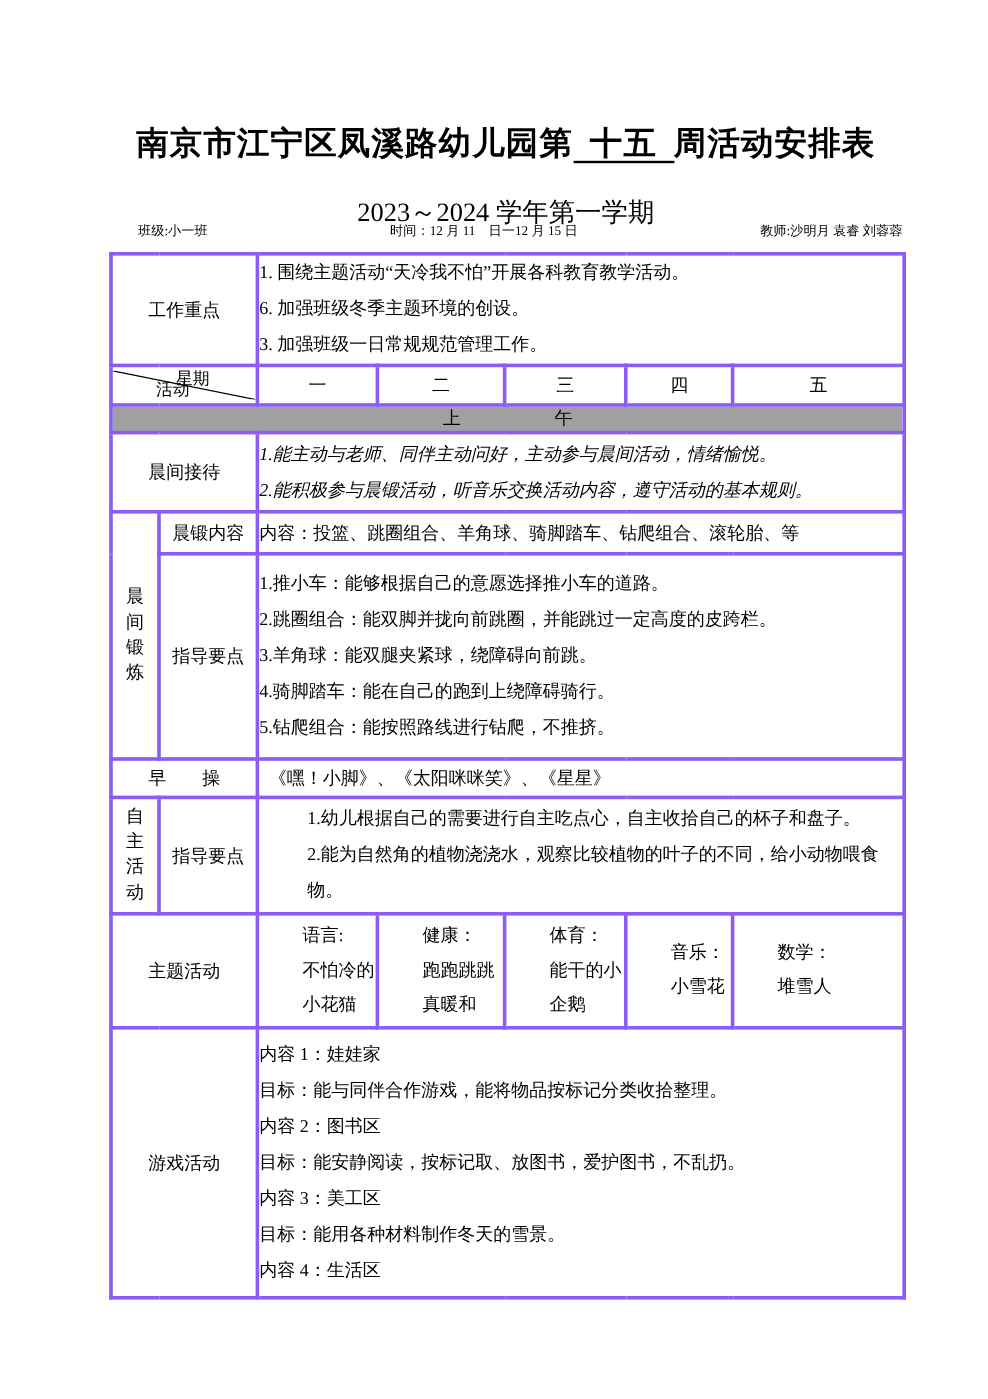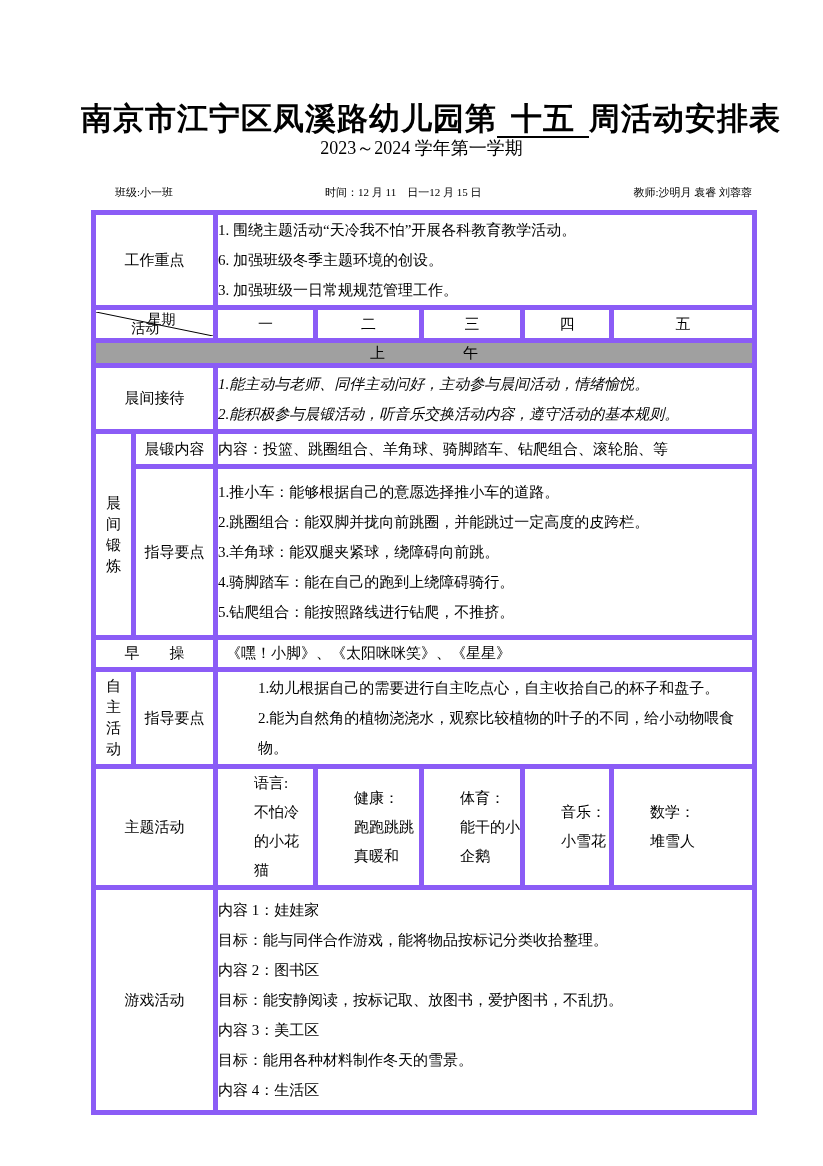--- a/index.html
+++ b/index.html
@@ -3,40 +3,40 @@
 <meta charset="utf-8">
 <style>
   html,body{margin:0;padding:0;background:#ffffff;}
   body{
     width:823px;height:1166px;position:relative;
     font-family:"Liberation Serif","DejaVu Serif",serif;
     color:#000;
   }
   .doc-title{
     position:absolute;top:100px;left:81px;width:681px;
-    text-align:center;font-size:31px;font-weight:bold;line-height:38px;
+    text-align:center;font-size:27px;font-weight:bold;line-height:38px;
     letter-spacing:1px;white-space:nowrap;
   }
   .doc-title .u{border-bottom:2px solid #000;padding:0 14px;}
   .doc-subtitle{
-    position:absolute;top:136px;left:91px;width:661px;
-    text-align:center;font-size:18px;line-height:24px;
+    position:absolute;top:165px;left:91px;width:661px;
+    text-align:center;font-size:22px;line-height:24px;
   }
   .info-row{
     position:absolute;top:180px;left:91px;width:661px;height:24px;
     display:flex;justify-content:space-between;align-items:center;
     font-size:11px;box-sizing:border-box;padding-left:24px;
   }
   table.sched{
     position:absolute;top:210px;left:91px;
     width:661px;border-collapse:collapse;table-layout:fixed;
     border:2px solid #000;font-size:15px;
   }
   table.sched td{
-    border:5px solid #8b5cf6;padding:0;vertical-align:middle;
+    border:3px solid #8b5cf6;padding:0;vertical-align:middle;
     overflow:hidden;box-sizing:border-box;
   }
   td.lbl{text-align:center;}
   td.sublbl{text-align:center;}
   td.content{padding:2px 8px;vertical-align:middle;}
   td.content .ln{line-height:30px;}
   .rows-recept .ln{line-height:31px;font-style:italic;}
   .rows-guide .ln{line-height:33px;}
   .rows-self .ln{line-height:31px;padding-left:40px;}
   .rows-game .ln{line-height:32px;}

